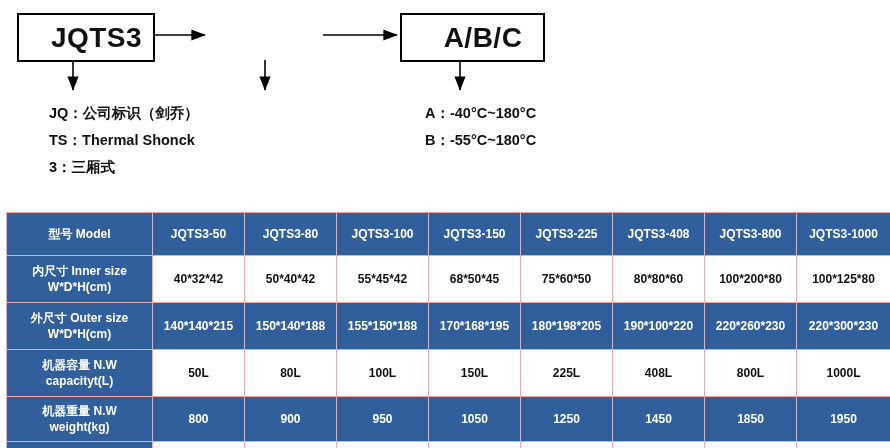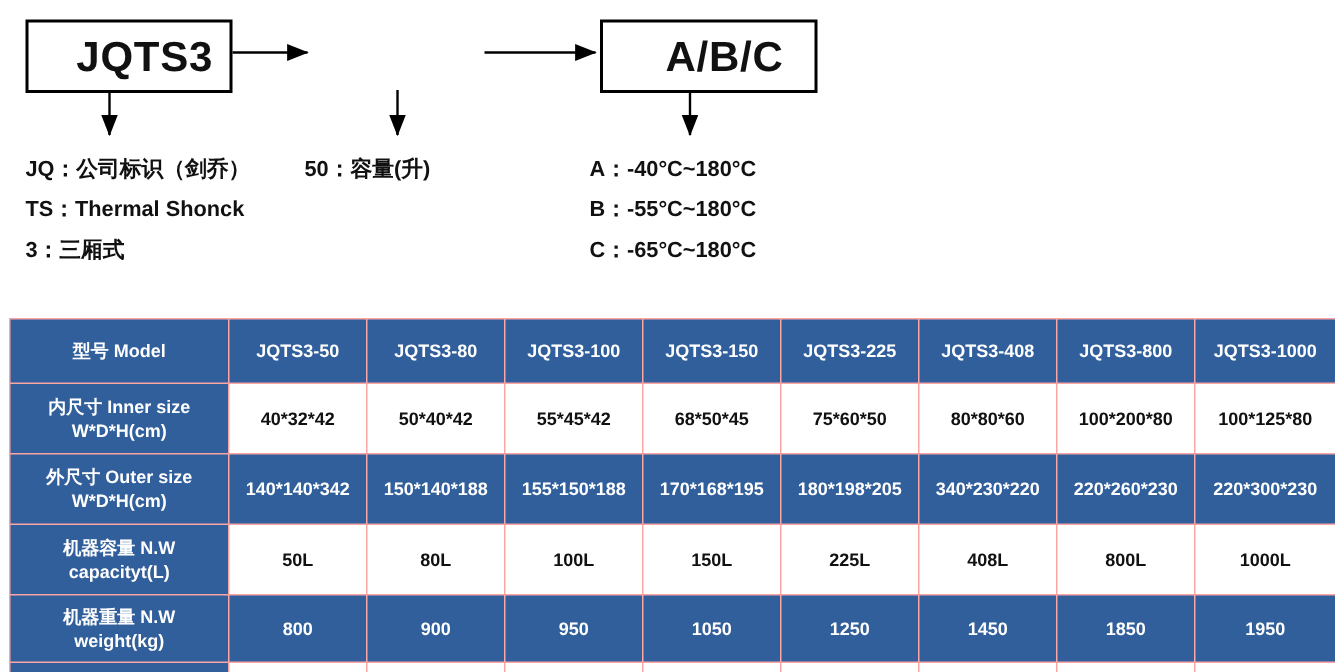--- a/index.html
+++ b/index.html
@@ -48,20 +48,21 @@
     width: 890px; height: 196px;
     pointer-events: none;
   }
 
   .legend-col {
     position: absolute;
     font-size: 14.5px;
     font-weight: 700;
     line-height: 27px;
     white-space: nowrap;
+    margin-left: 32px;
   }
   #legend-model  { left: 17px;  top: 100px; }
   #legend-volume { left: 203px; top: 100px; }
   #legend-temp   { left: 393px; top: 100px; }
   .legend-line { display: block; }
 
   
   #spec-table {
     position: absolute;
     left: 6px;
@@ -133,28 +134,24 @@
 
   <div class="code-box" id="box-model">JQTS3</div>
   <div class="code-box" id="box-temp">A/B/C</div>
 
   <div class="legend-col" id="legend-model">
     <span class="legend-line">JQ：公司标识（剑乔）</span>
     <span class="legend-line">TS：Thermal Shonck</span>
     <span class="legend-line">3：三厢式</span>
   </div>
 
-  <div class="legend-col" id="legend-volume">
-    <span class="legend-line">50：容量(升)</span>
-  </div>
 
   <div class="legend-col" id="legend-temp">
     <span class="legend-line">A：-40°C~180°C</span>
     <span class="legend-line">B：-55°C~180°C</span>
-    <span class="legend-line">C：-65°C~180°C</span>
   </div>
 </div>
 
 <table id="spec-table">
   <colgroup>
     <col style="width:145px">
     <col style="width:91px">
     <col style="width:91px">
     <col style="width:91px">
     <col style="width:91px">
@@ -189,26 +186,26 @@
       <td class="cell-light">80*80*60</td>
       <td class="cell-light">100*200*80</td>
       <td class="cell-light">100*125*80</td>
     </tr>
 
     <tr class="r-outer">
       <td class="rowlabel">
         <span class="sub">外尺寸 Outer size</span>
         <span class="sub">W*D*H(cm)</span>
       </td>
-      <td class="cell-blue">140*140*342</td>
+      <td class="cell-blue">140*140*215</td>
       <td class="cell-blue">150*140*188</td>
       <td class="cell-blue">155*150*188</td>
       <td class="cell-blue">170*168*195</td>
       <td class="cell-blue">180*198*205</td>
-      <td class="cell-blue">340*230*220</td>
+      <td class="cell-blue">190*100*220</td>
       <td class="cell-blue">220*260*230</td>
       <td class="cell-blue">220*300*230</td>
     </tr>
 
     <tr class="r-cap">
       <td class="rowlabel">
         <span class="sub">机器容量 N.W</span>
         <span class="sub">capacityt(L)</span>
       </td>
       <td class="cell-light">50L</td>

